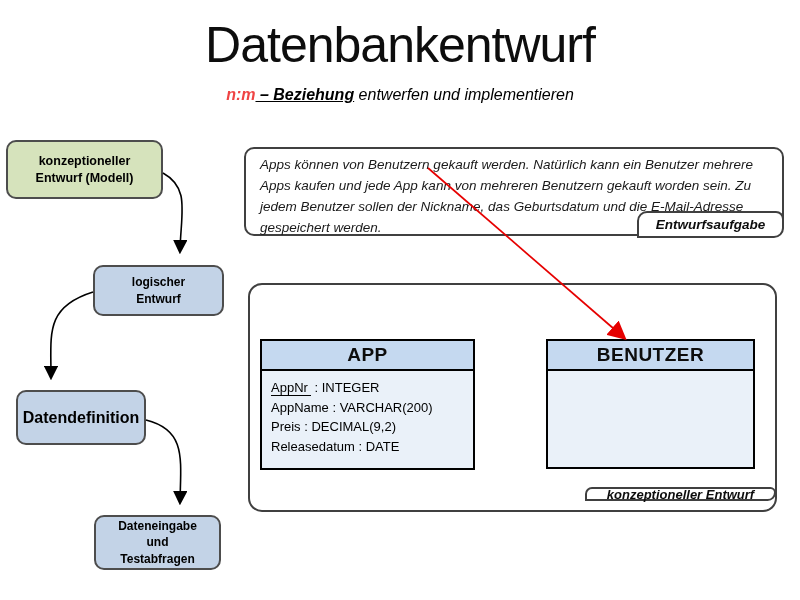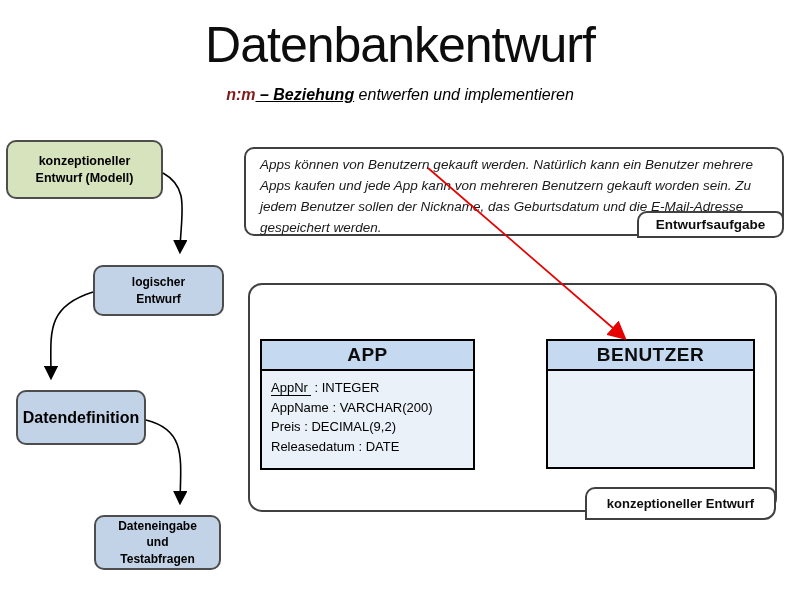--- a/index.html
+++ b/index.html
@@ -9,21 +9,21 @@
   }
   
   .title{
     position:absolute;left:0;top:16px;width:100%;text-align:center;
     font-size:50px;font-weight:400;letter-spacing:-1px;color:#0d0d0d;
   }
   .subtitle{
     position:absolute;left:0;top:86px;width:100%;text-align:center;
     font-size:16px;font-style:italic;
   }
-  .subtitle .term{color:#7f1d1d;font-weight:bold;}
+  .subtitle .term{color:#ef4444;font-weight:bold;}
   .subtitle .dashbold{color:#000000;font-weight:bold;text-decoration:underline;}
   
   .flowbox{
     position:absolute;border:2px solid #4d4d4d;border-radius:10px;
     display:flex;align-items:center;justify-content:center;text-align:center;
     font-weight:bold;box-sizing:border-box;padding:4px 20px;line-height:1.35;
   }
   .fb-green{left:6px;top:140px;width:157px;height:59px;background:#d6e3bc;font-size:12.5px;}
   .fb-blue{background:#c3d3e7;}
   .fb-logisch{left:93px;top:265px;width:131px;height:51px;font-size:12px;}
@@ -34,27 +34,27 @@
     position:absolute;left:244px;top:147px;width:540px;height:89px;
     border:2px solid #404040;border-radius:10px;background:#fff;box-sizing:border-box;
   }
   .taskbox-text{
     position:absolute;left:14px;top:5px;font-size:13.5px;font-style:italic;
     line-height:21px;white-space:nowrap;color:#1a1a1a;
   }
   .tag{
     position:absolute;background:#fff;border:2px solid #404040;box-sizing:border-box;
     display:flex;align-items:center;justify-content:center;
-    font-weight:bold;font-size:13.5px;color:#0d0d0d;text-align:center;
+    font-weight:bold;font-style:italic;font-size:13.5px;color:#0d0d0d;text-align:center;
   }
   .tag-entwurfsaufgabe{
     left:637px;top:211px;width:147px;height:27px;border-radius:10px 8px 10px 0;
   }
   .tag-konzeptionell{
-    left:585px;top:487px;width:191px;height:33px;border-radius:10px 8px 12px 0;
+    left:585px;top:487px;width:191px;height:14px;border-radius:10px 8px 12px 0;
     font-size:13px;
   }
   
   .container-box{
     position:absolute;left:248px;top:283px;width:529px;height:229px;
     border:2px solid #404040;border-radius:14px;background:#fff;box-sizing:border-box;
   }
   .entity{
     position:absolute;border:2px solid #000;box-sizing:border-box;background:#eaf1f9;
   }

